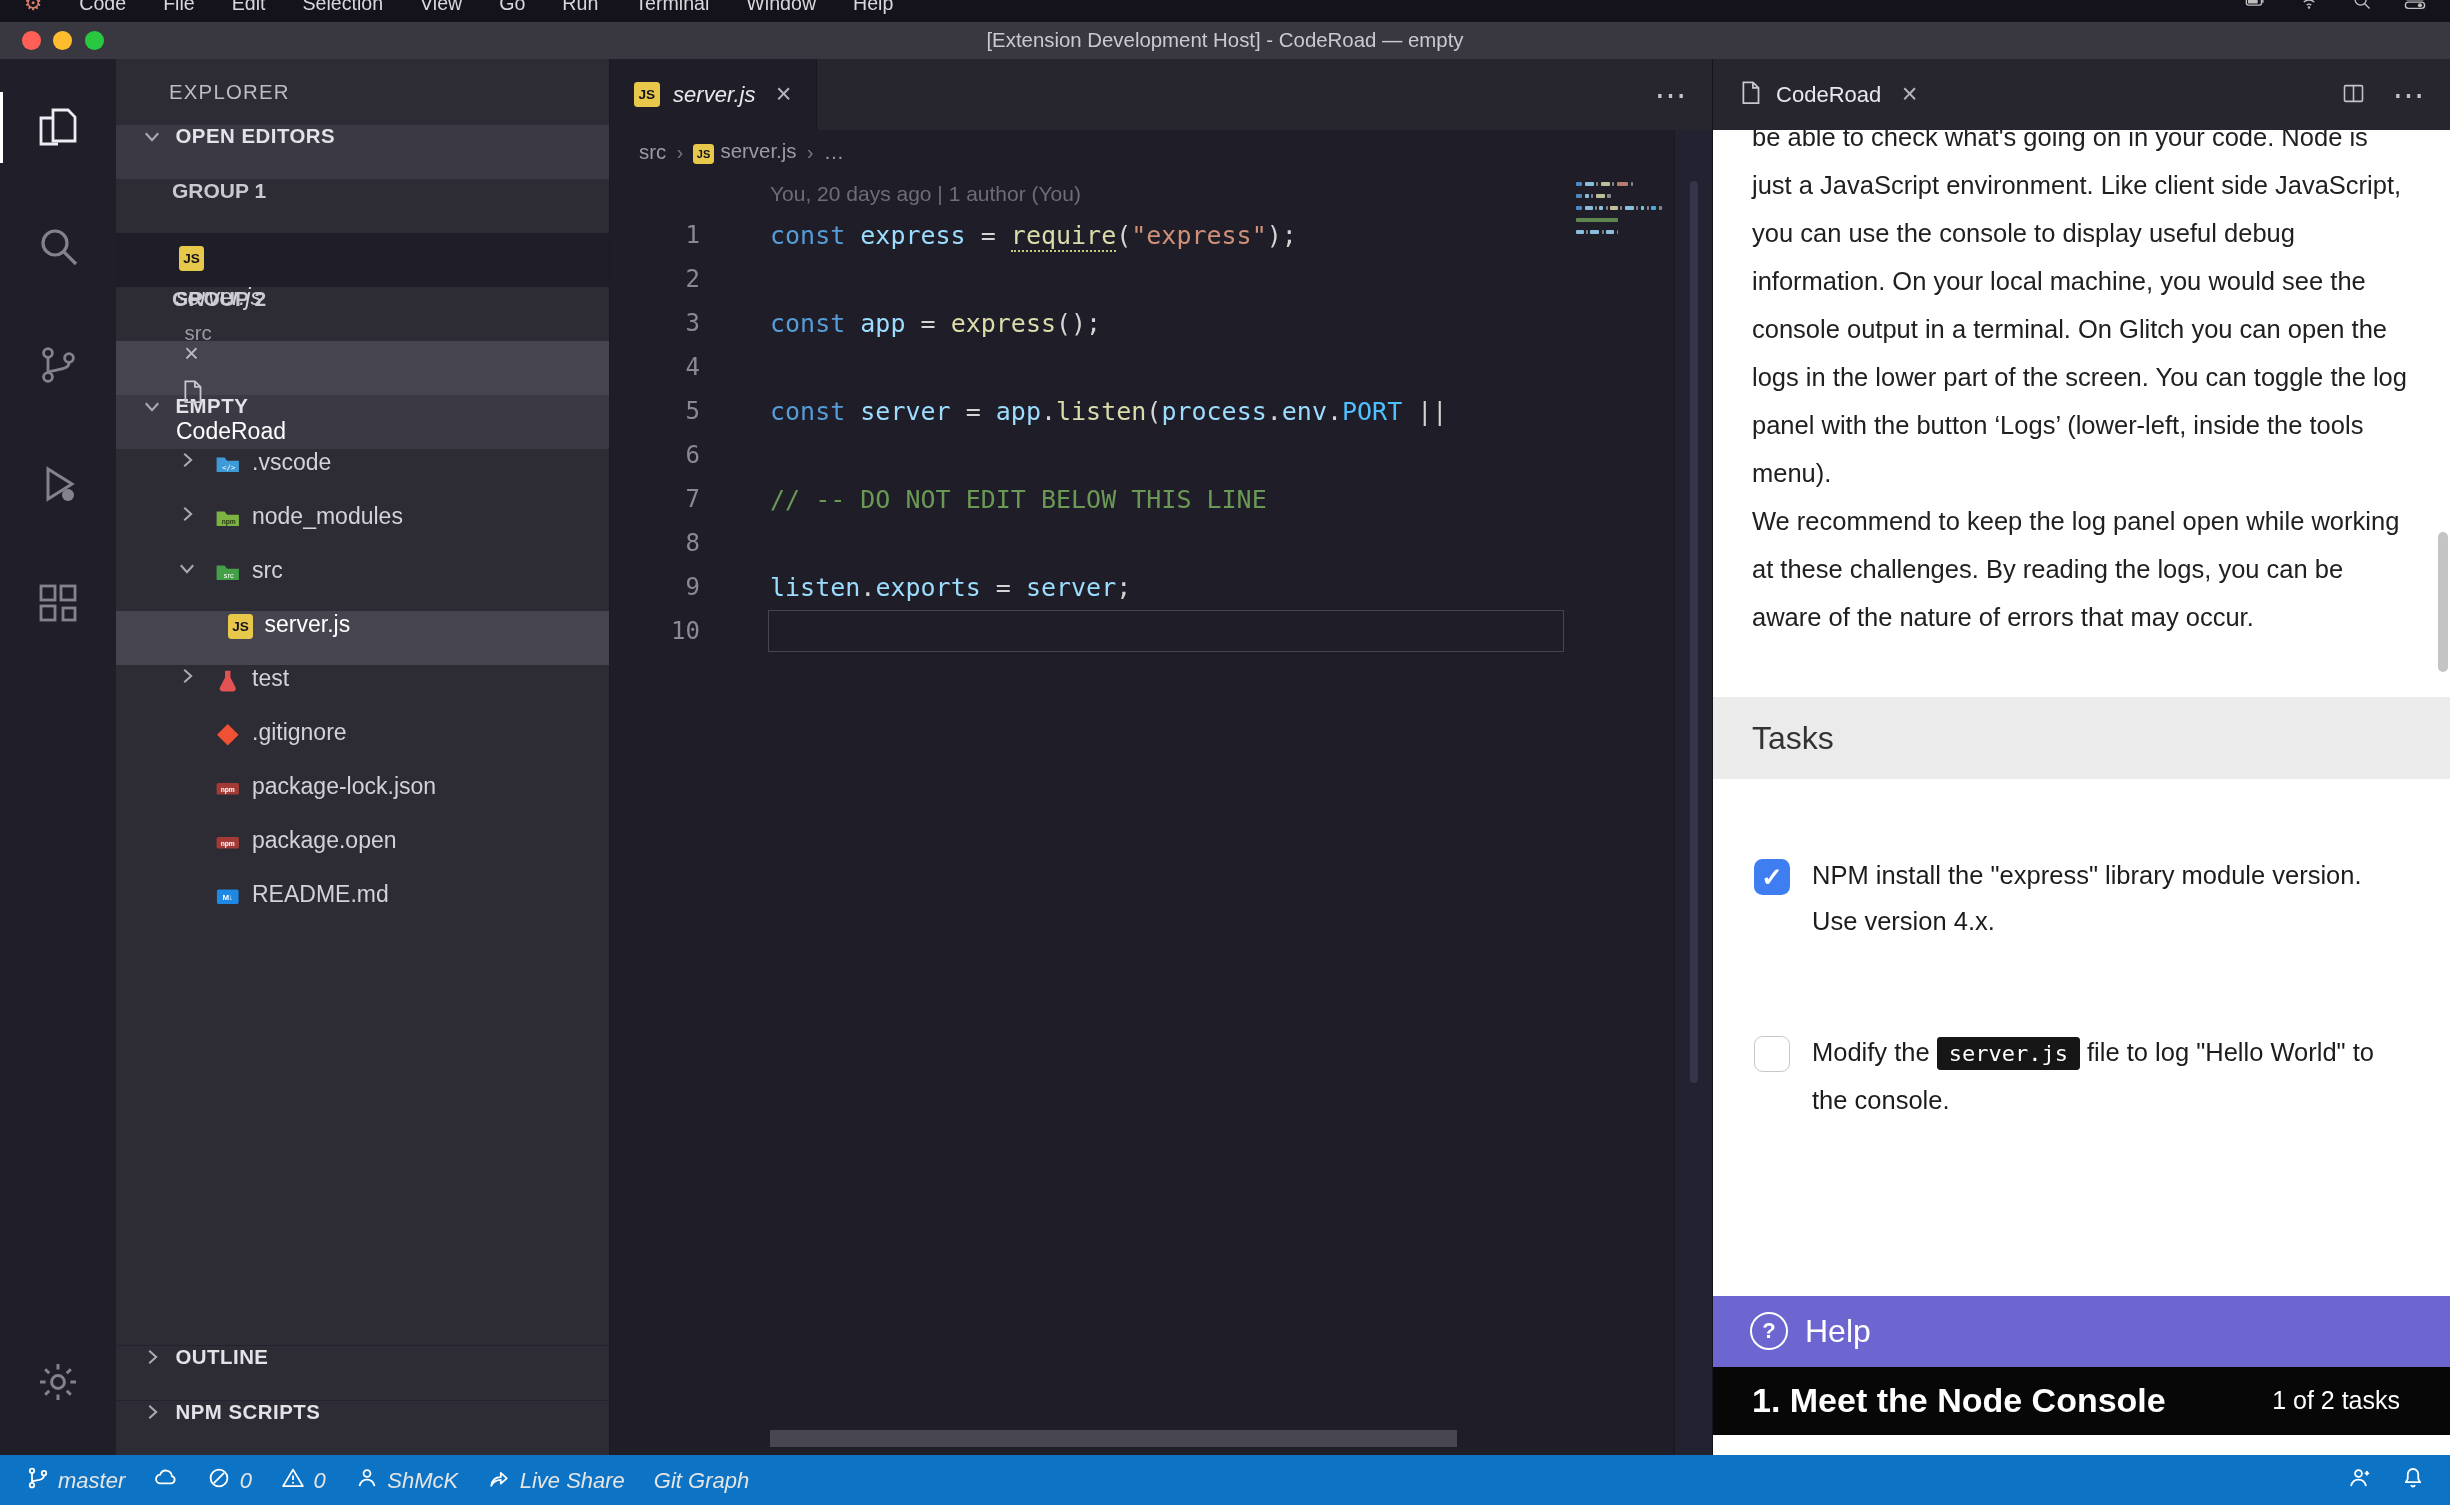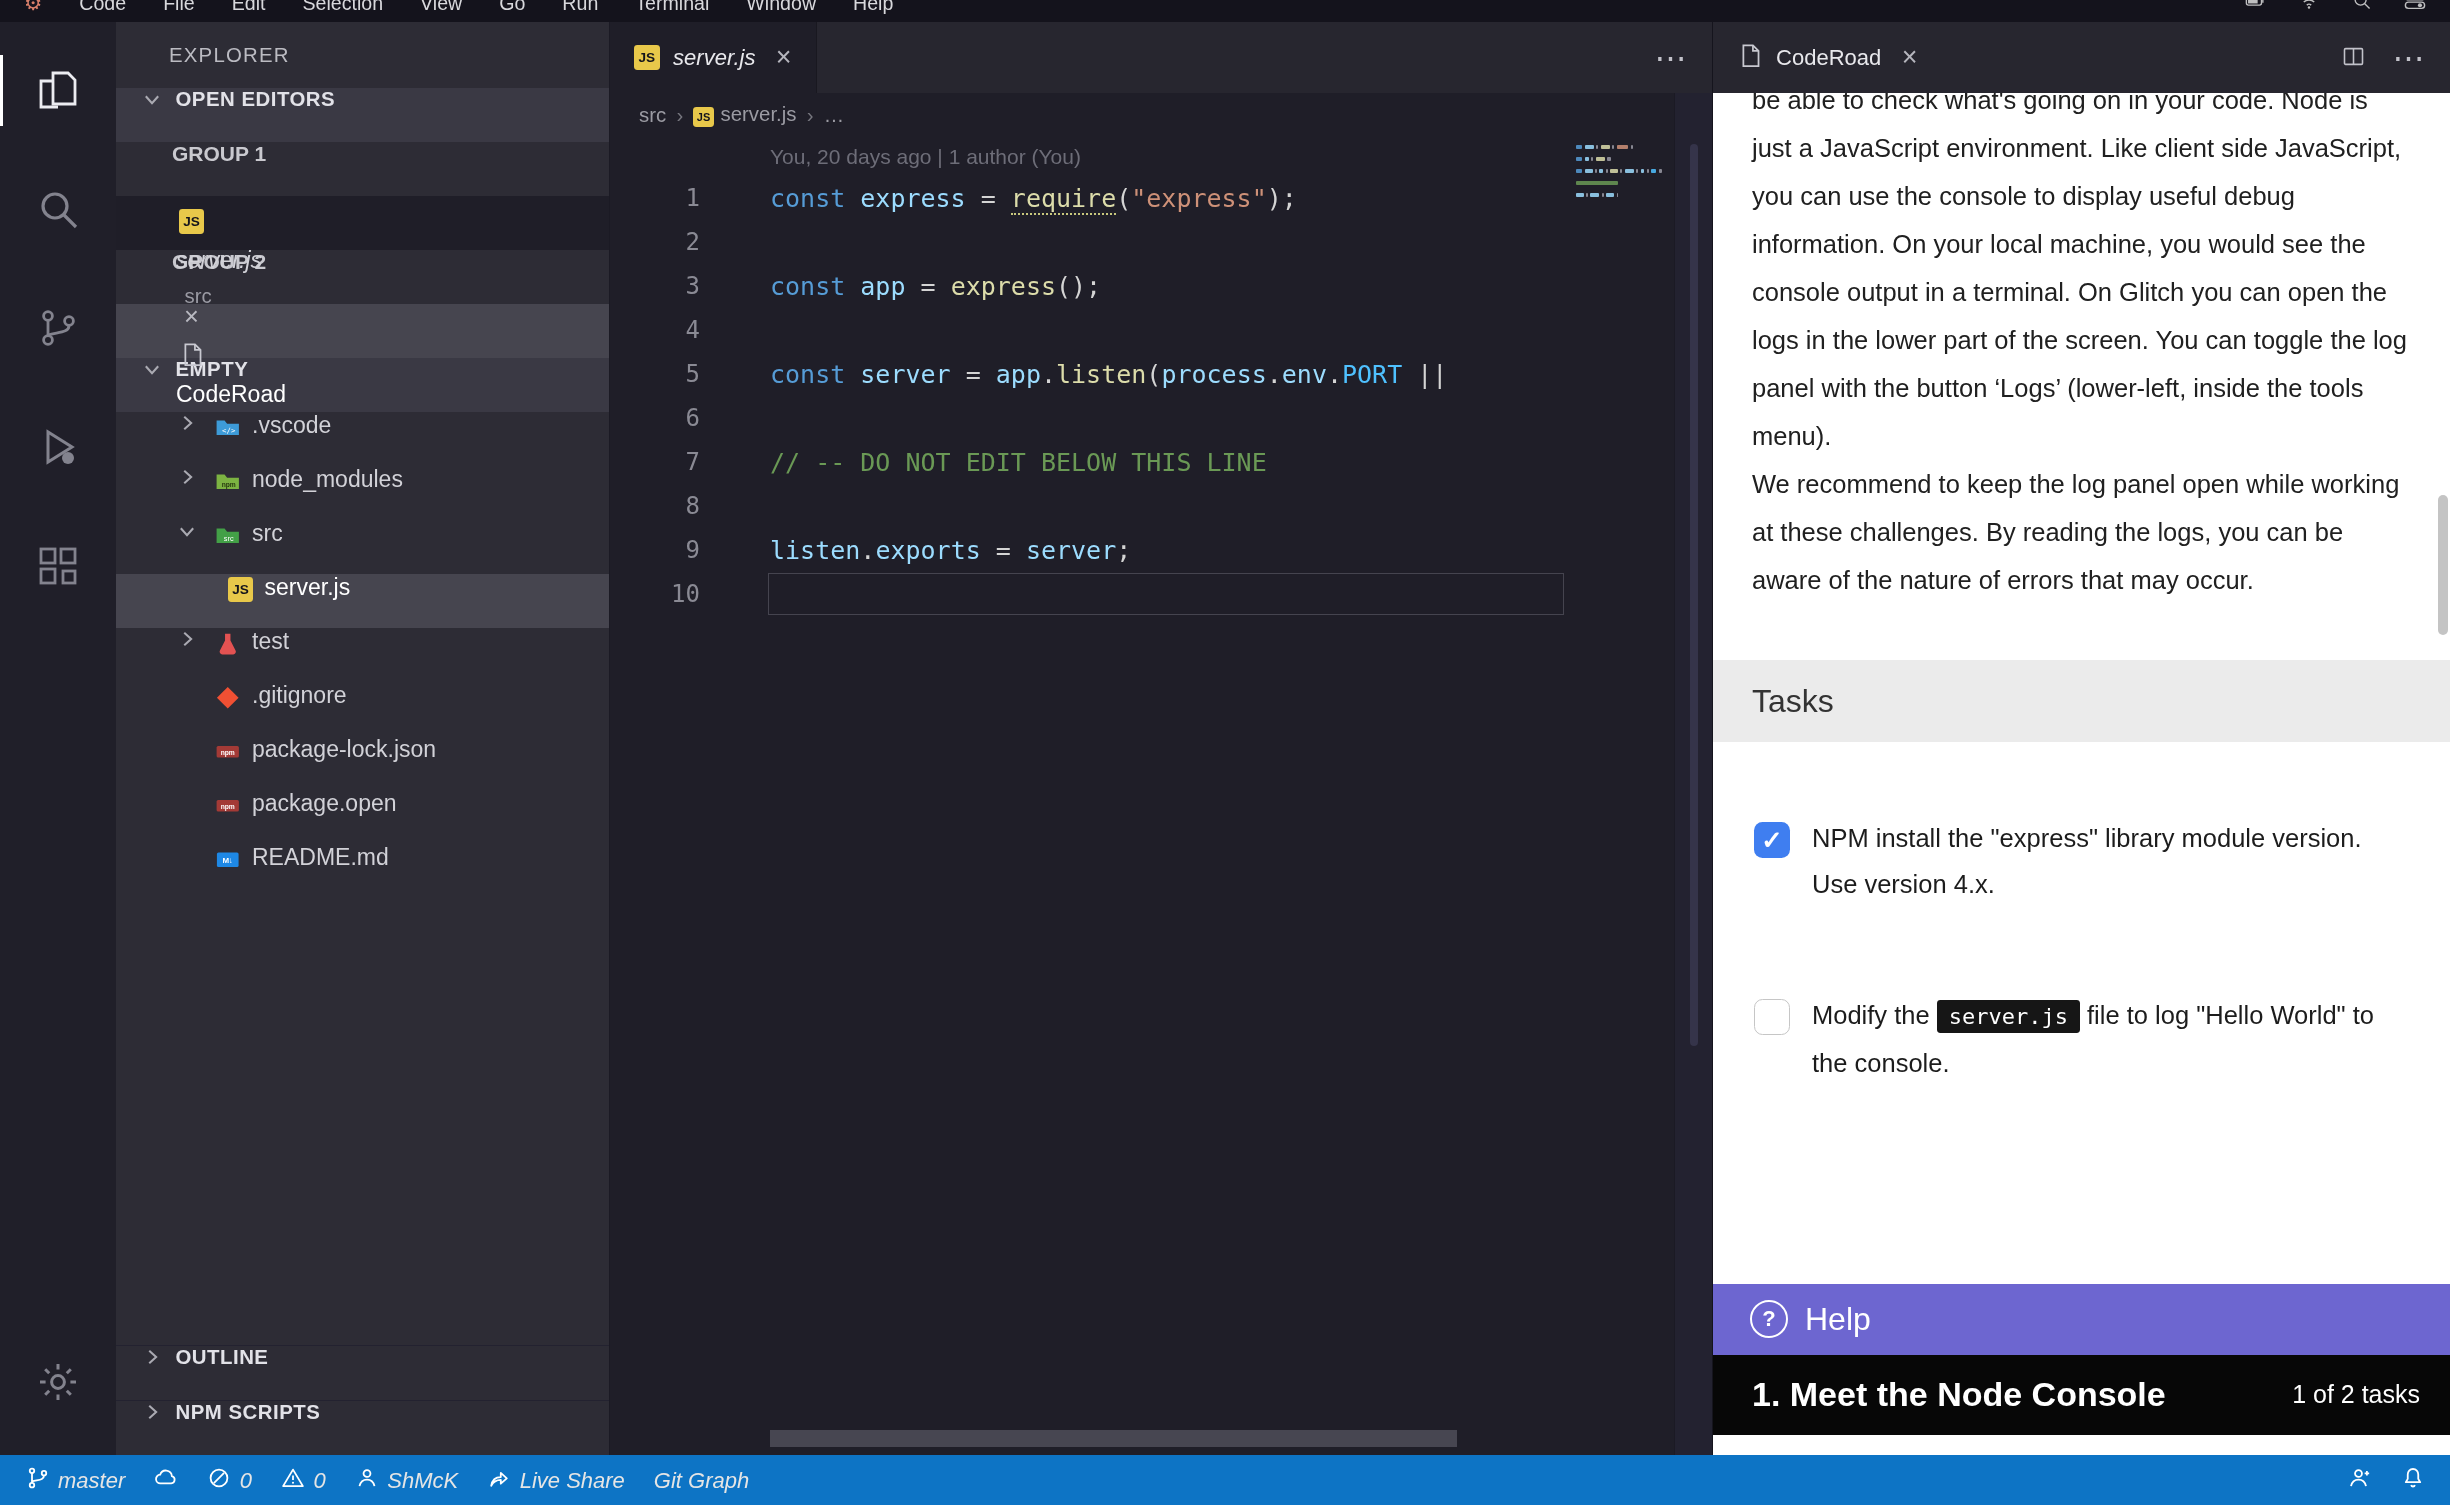--- a/index.html
+++ b/index.html
@@ -105,22 +105,22 @@
   .cb.on{background:var(--checkbox);color:#fff;font-size:25.5px;font-weight:bold;}
   .cb.off{background:#fff;border:1.7px solid #c6c6c6;box-sizing:border-box;}
   .task-text{margin-left:22px;font-size:25.5px;line-height:46px;color:#1c1c1c;}
   .code-chip{background:#161616;color:#fff;font-family:"DejaVu Sans Mono",monospace;font-size:22px;
     padding:4.3px 12px;border-radius:3.4px;white-space:nowrap;}
   .pv-scroll{position:absolute;right:1.7px;top:402px;width:10.2px;height:140px;background:#c4c4c4;border-radius:5.1px;cursor:pointer;}
   .help-bar{height:71px;flex:none;background:var(--help_bar);display:flex;align-items:center;gap:17px;
     padding-left:37px;color:#fff;font-size:32px;cursor:pointer;}
   .qmark{width:34px;height:34px;border:2.6px solid #fff;border-radius:50%;display:flex;align-items:center;justify-content:center;
     font-size:22px;font-weight:bold;flex:none;}
-  .cr-footer{height:80px;flex:none;background:#070707;display:flex;align-items:center;justify-content:space-between;
-    padding:0 30px 0 39px;color:#fff;}
+  .cr-footer{height:68px;flex:none;background:#070707;display:flex;align-items:center;justify-content:space-between;
+    padding:0 50px 0 39px;color:#fff;}
   .cr-lesson{font-size:34px;font-weight:bold;}
   .cr-progress{font-size:25px;}
   .cr-sliver{height:20.4px;flex:none;background:#fff;}
 
   
   .statusbar{height:51px;flex:none;background:var(--status_bar);display:flex;align-items:center;
     justify-content:space-between;padding:0 25.5px;color:#e5e5e5;font-style:italic;}
   .sb-side{display:flex;align-items:center;gap:29px;}
   .sb-item{display:flex;align-items:center;gap:8.5px;font-size:22px;cursor:pointer;white-space:nowrap;}
   .svg26{width:24px;height:24px;}
@@ -163,20 +163,28 @@
           <span><svg viewBox="0 0 16 16" style="width: 22px; height: 22px;">
               <rect x="1" y="2.6" width="14" height="4.6" rx="2.3" fill="none" stroke="#ddd"></rect>
               <circle cx="4.4" cy="4.9" r="1.5" fill="#ddd"></circle>
               <rect x="1" y="8.8" width="14" height="4.6" rx="2.3" fill="none" stroke="#ddd"></rect>
               <circle cx="11.6" cy="11.1" r="1.5" fill="#ddd"></circle>
             </svg></span>
         </div>
     </div>
   </header>
 
+  <div class="titlebar">
+    <div class="traffic">
+      <span class="tl close"></span>
+      <span class="tl min"></span>
+      <span class="tl max"></span>
+    </div>
+    <div class="win-title">[Extension Development Host] - CodeRoad — empty</div>
+  </div>
 
   <div class="main">
 
     <aside class="activitybar">
       <div id="ab-top">
           <div class="ab-icon active">
             <svg viewBox="0 0 24 24">
               <path d="M9.5 3.5H17l3.5 3.5v12h-11z" fill="none" stroke="currentColor" stroke-width="1.4"></path>
               <path d="M9.5 7.5h-6v13h8.5" fill="none" stroke="currentColor" stroke-width="1.4"></path>
             </svg>

